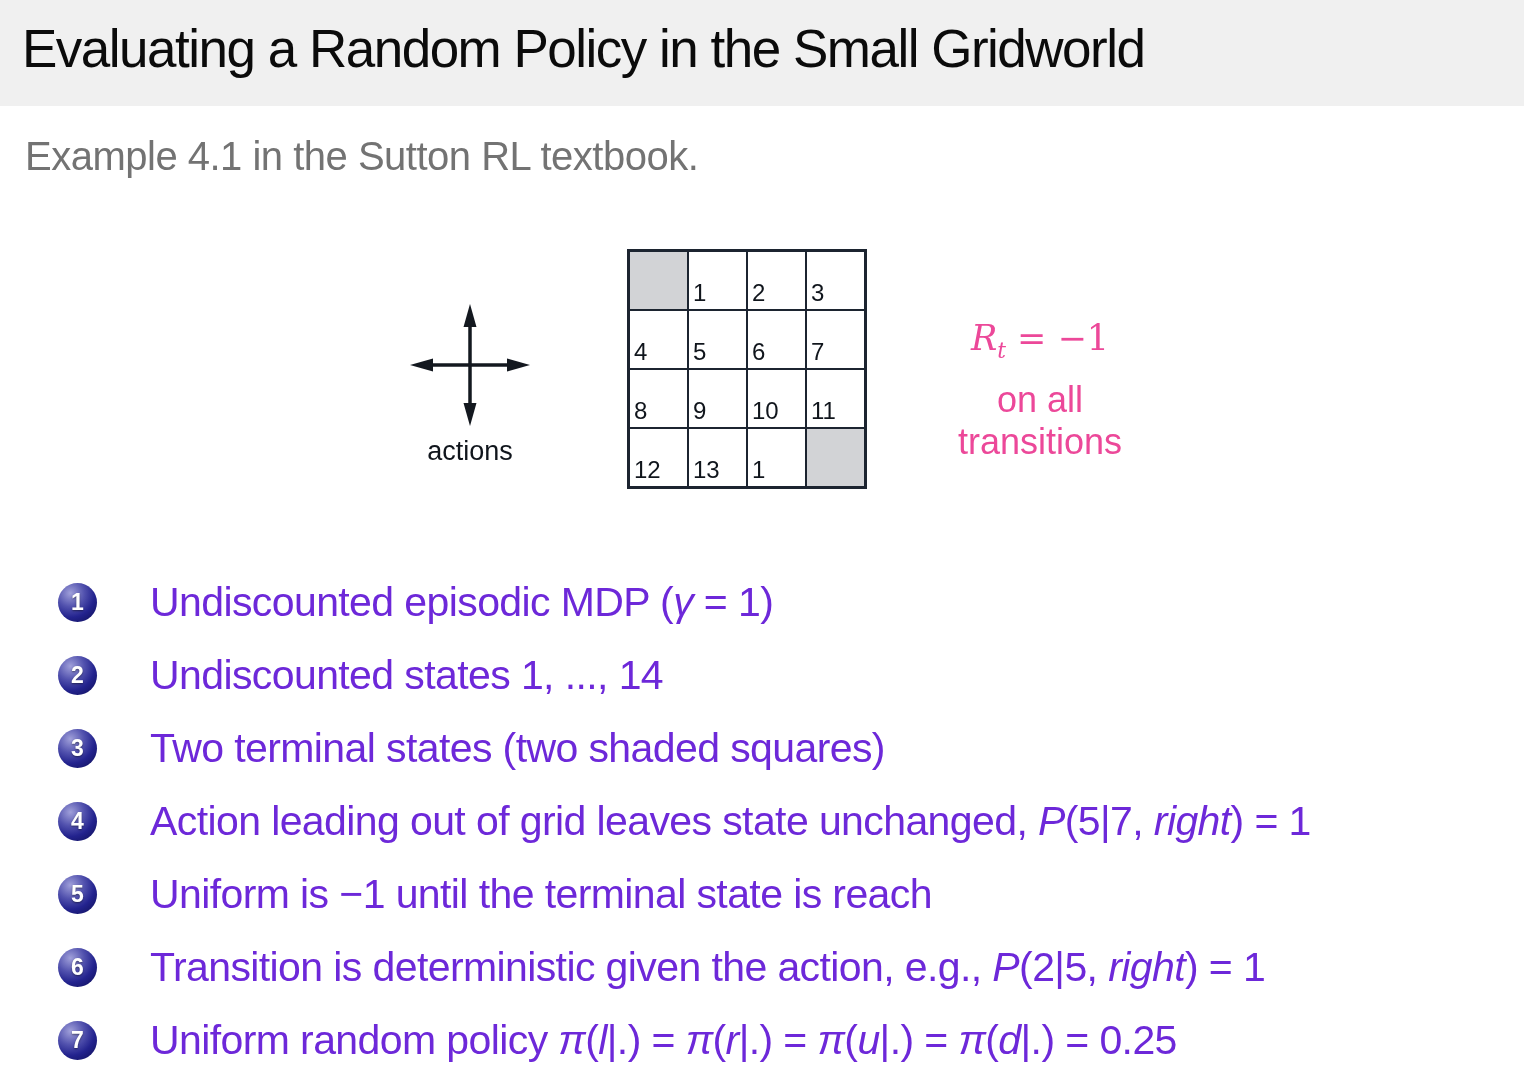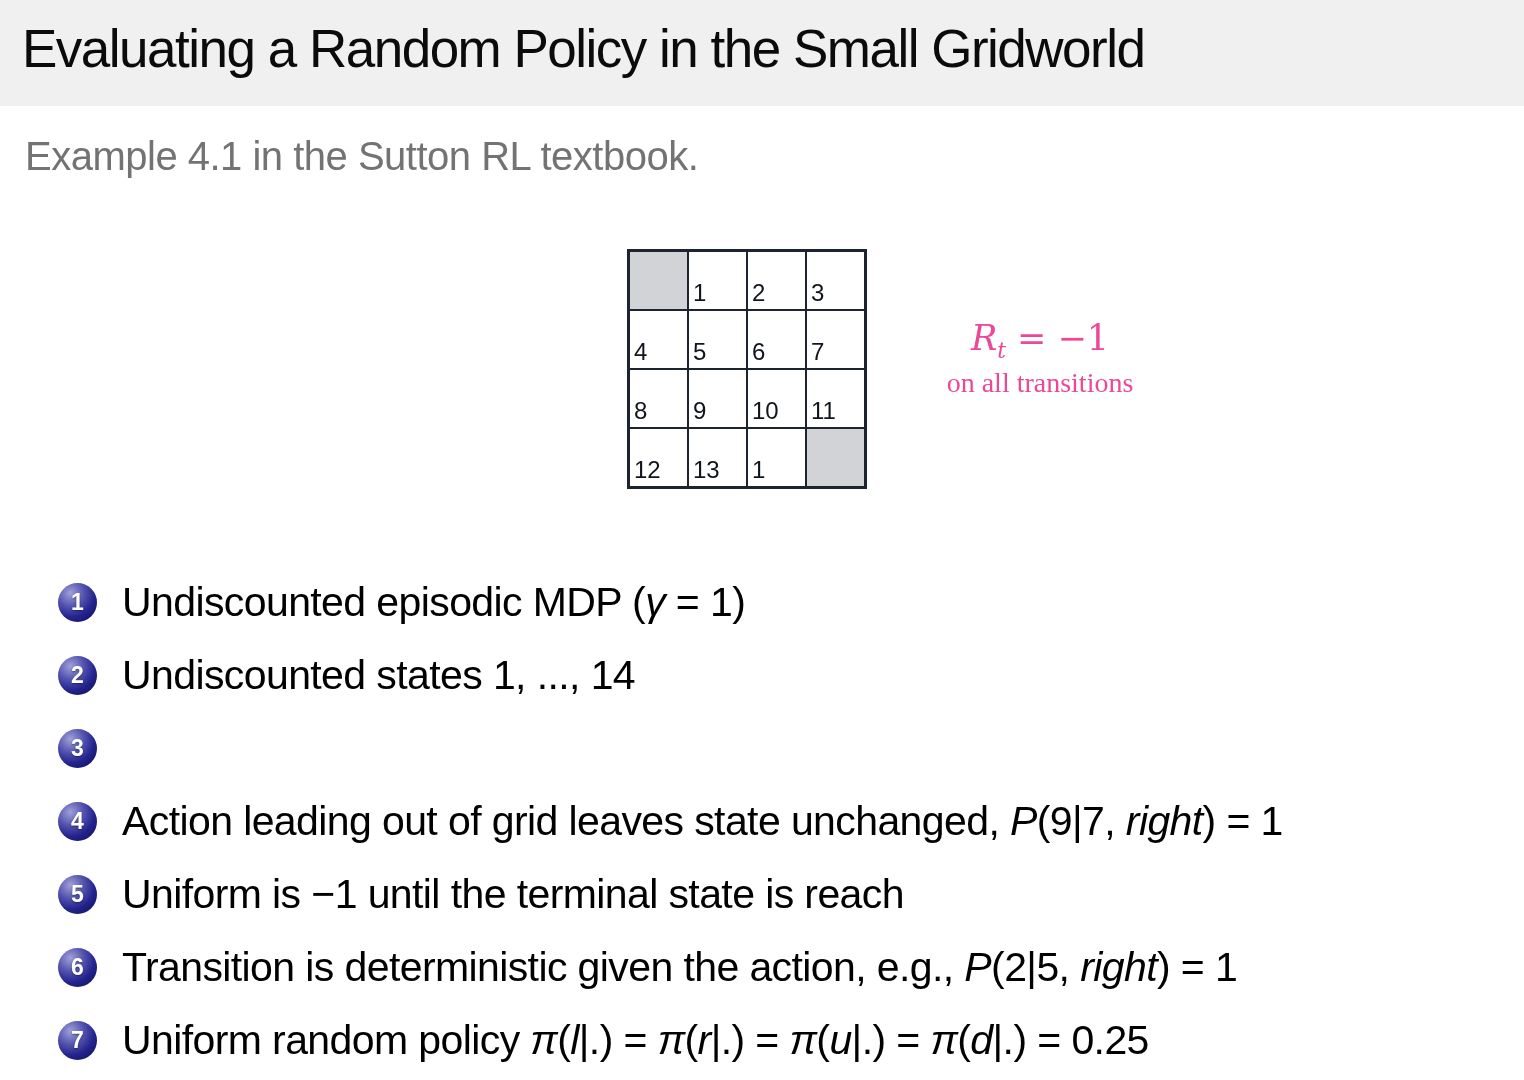--- a/index.html
+++ b/index.html
@@ -23,47 +23,60 @@
     border:2px solid var(--grid_line,#1c2430);background:#ffffff;
   }
   .cell{border:1.5px solid var(--grid_line,#1c2430);box-sizing:border-box;display:flex;align-items:flex-end;}
   .cell.shaded{background:var(--grid_shade,#d2d3d6);}
   .cell-num{font-size:24px;line-height:1;padding:0 0 4px 4px;color:#10151c;}
   .reward{position:absolute;left:915px;top:318px;width:250px;text-align:center;color:#ec4899;}
   .reward-formula{font-size:35px;font-family:"DejaVu Serif",serif;}
   .reward-formula .mi{font-family:"DejaVu Serif",serif;font-style:italic;}
   .reward-formula .mr{font-family:"DejaVu Serif",serif;}
   .reward-formula sub{font-size:0.62em;}
-  .reward-caption{font-size:28px;margin-top:4px;font-family:Liberation Serif, serif;}
+  .reward-caption{font-size:36px;margin-top:16px;font-family:Liberation Sans, sans-serif;}
   
   .list{position:absolute;left:58px;top:566px;}
   .item{display:flex;align-items:center;height:73px;}
   .badge{
     flex:none;width:39px;height:39px;border-radius:50%;
     background:radial-gradient(circle at 32% 26%, #a0a0da 0%, #5252ae 35%, var(--accent_badge,#23238e) 62%, #0d0d50 100%);
     color:#ffffff;font-size:23px;font-weight:700;
     display:flex;align-items:center;justify-content:center;
     margin-right:25px;text-shadow:0 1px 2px rgba(0,0,0,.45);
   }
-  .item-text{font-size:41px;letter-spacing:-0.6px;white-space:nowrap;color:#000000;}
+  .item-text{font-size:41px;letter-spacing:-0.6px;white-space:nowrap;color:#6d28d9;margin-left:28px;}
   .seg-sans{font-family:"Liberation Sans",sans-serif;}
   .seg-m{font-family:"Liberation Sans",sans-serif;}
   .seg-mi{font-family:"Liberation Sans",sans-serif;font-style:italic;}
 </style>
 </head>
 <body>
 
 <div class="slide">
 
   <header class="titlebar">
     <h1>Evaluating a Random Policy in the Small Gridworld</h1>
   </header>
 
   <p class="subtitle">Example 4.1 in the Sutton RL textbook.</p>
 
+  <div class="actions">
+    <svg width="124" height="132" viewBox="0 0 124 132">
+      <g stroke="#13181f" stroke-width="3.5" fill="#13181f">
+        <line x1="62" y1="24" x2="62" y2="106"></line>
+        <line x1="22" y1="65" x2="102" y2="65"></line>
+        <polygon points="62,4 55.5,27 68.5,27" stroke="none"></polygon>
+        <polygon points="62,126 55.5,103 68.5,103" stroke="none"></polygon>
+        <polygon points="2,65 25,58.5 25,71.5" stroke="none"></polygon>
+        <polygon points="122,65 99,58.5 99,71.5" stroke="none"></polygon>
+      </g>
+    </svg>
+    <div class="actions-label">actions</div>
+  </div>
 
   <div class="grid">
       <div class="cell shaded"></div>
       <div class="cell">
         <span class="cell-num">1</span>
       </div>
       <div class="cell">
         <span class="cell-num">2</span>
       </div>
       <div class="cell">
@@ -114,24 +127,25 @@
       <div class="item">
         <span class="badge">1</span>
         <span class="item-text"><span class="seg-sans">Undiscounted episodic MDP </span><span class="seg-m">(</span><span class="seg-mi">γ</span><span class="seg-m"> = 1)</span></span>
       </div>
       <div class="item">
         <span class="badge">2</span>
         <span class="item-text"><span class="seg-sans">Undiscounted states </span><span class="seg-m">1, ..., 14</span></span>
       </div>
       <div class="item">
         <span class="badge">3</span>
+        <span class="item-text"><span class="seg-sans">Two terminal states (two shaded squares)</span></span>
       </div>
       <div class="item">
         <span class="badge">4</span>
-        <span class="item-text"><span class="seg-sans">Action leading out of grid leaves state unchanged, </span><span class="seg-mi">P</span><span class="seg-m">(9|7, </span><span class="seg-mi">right</span><span class="seg-m">) = 1</span></span>
+        <span class="item-text"><span class="seg-sans">Action leading out of grid leaves state unchanged, </span><span class="seg-mi">P</span><span class="seg-m">(5|7, </span><span class="seg-mi">right</span><span class="seg-m">) = 1</span></span>
       </div>
       <div class="item">
         <span class="badge">5</span>
         <span class="item-text"><span class="seg-sans">Uniform is </span><span class="seg-m">−1</span><span class="seg-sans"> until the terminal state is reach</span></span>
       </div>
       <div class="item">
         <span class="badge">6</span>
         <span class="item-text"><span class="seg-sans">Transition is deterministic given the action, e.g., </span><span class="seg-mi">P</span><span class="seg-m">(2|5, </span><span class="seg-mi">right</span><span class="seg-m">) = 1</span></span>
       </div>
       <div class="item">

